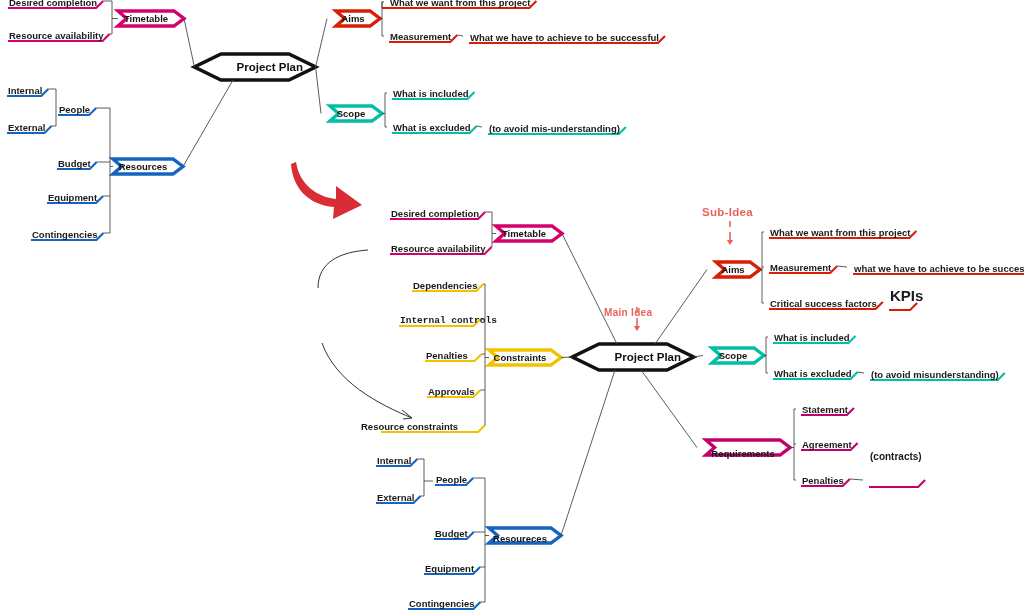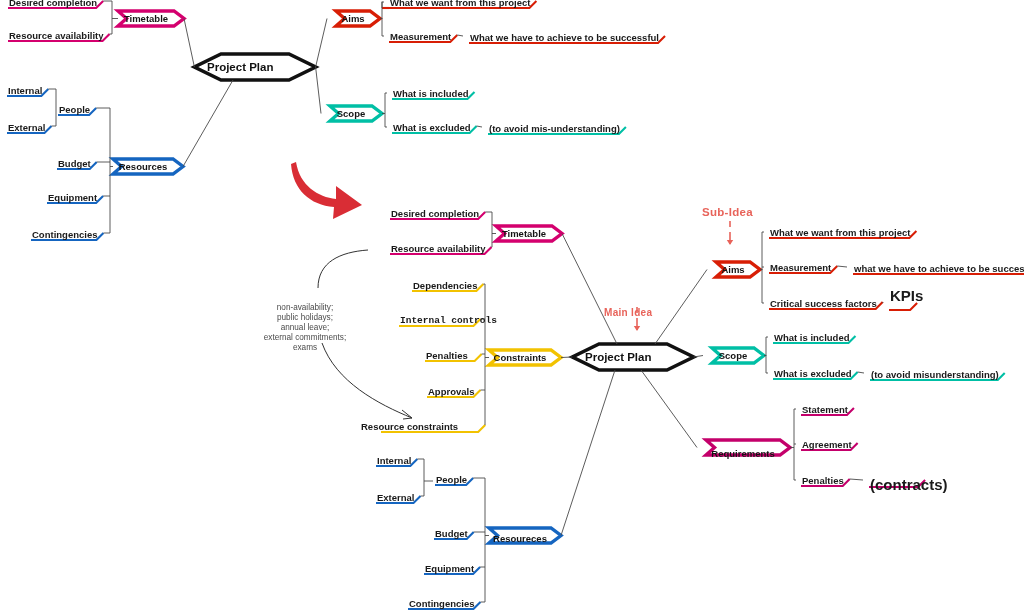--- a/index.html
+++ b/index.html
@@ -21,21 +21,21 @@
 
   
   .chev{
     position:absolute;white-space:nowrap;font-weight:bold;color:#141414;
     display:flex;align-items:center;justify-content:center;line-height:1;
   }
   .chev .t{position:relative;z-index:3;}
 
   
   .hex{
-    position:absolute;display:flex;align-items:center;justify-content:flex-start;
+    position:absolute;display:flex;align-items:center;justify-content:flex-end;
     font-weight:bold;color:#111;white-space:nowrap;
   }
   .hex .t{position:relative;z-index:3;}
 
   
   .note{
     position:absolute;color:#4b4b4b;text-align:center;line-height:1.22;
     white-space:pre-line;font-weight:normal;
   }
   .callout{
@@ -257,27 +257,20 @@
     <span class="t">Project Plan</span>
   </div>
 
   <div class="callout" style="left:604px;top:307px;font-size:10px;">
     <span>Main Idea</span>
   </div>
   <div class="callout" style="left:702px;top:206px;font-size:11.5px;">
     <span>Sub-Idea</span>
   </div>
 
-  <div class="note" style="left:240px;top:293px;width:130px;font-size:8.2px;">
-    <span>non-availability;
-public holidays;
-annual leave;
-external commitments;
-exams</span>
-  </div>
 
   <div class="chev" style="left:496px;top:226px;width:56px;height:15px;font-size:9.5px;">
     <span class="t">Timetable</span>
   </div>
   <div class="leaf" style="left:389px;top:209px;font-size:9.5px;">
     <span class="t">Desired completion</span>
   </div>
   <div class="leaf" style="left:389px;top:244px;font-size:9.5px;">
     <span class="t">Resource availability</span>
   </div>
@@ -360,17 +353,17 @@
   </div>
   <div class="leaf" style="left:800px;top:405px;font-size:9.5px;">
     <span class="t">Statement</span>
   </div>
   <div class="leaf" style="left:800px;top:440px;font-size:9.5px;">
     <span class="t">Agreement</span>
   </div>
   <div class="leaf" style="left:800px;top:476px;font-size:9.5px;">
     <span class="t">Penalties</span>
   </div>
-  <div class="leaf" style="left:868px;top:477px;font-size:15px;">
+  <div class="leaf" style="left:868px;top:452px;font-size:10px;">
     <span class="t">(contracts)</span>
   </div>
 
 </div>
 
 </body></html>

